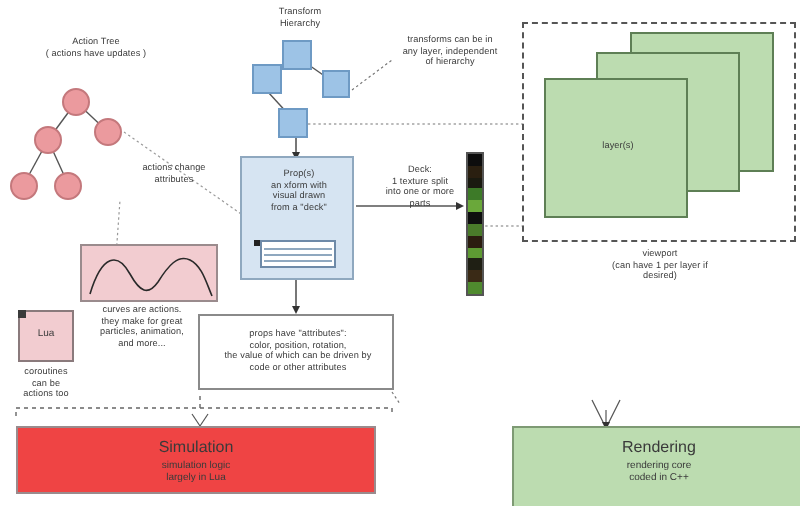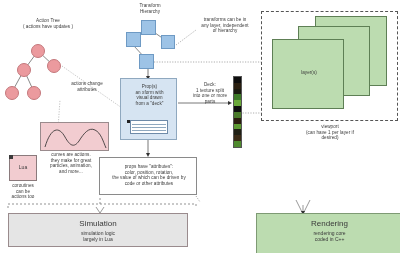--- a/index.html
+++ b/index.html
@@ -26,21 +26,21 @@
     text-align: center;
     white-space: pre-line;
     letter-spacing: 0.05px;
   }
   .box {
     position: absolute;
     box-sizing: border-box;
     border: 0.7px solid #7a7a7a;
   }
   .pink-box {
-    background: #e5e5e5;
+    background: #ef4444;
     border: 0.8px solid #9a8b8d;
   }
   .green-box {
     background: #bcdcb0;
     border: 0.8px solid #7e9a74;
   }
   .blue-box {
     background: #d6e4f2;
     border: 0.8px solid #8fa8bf;
   }

